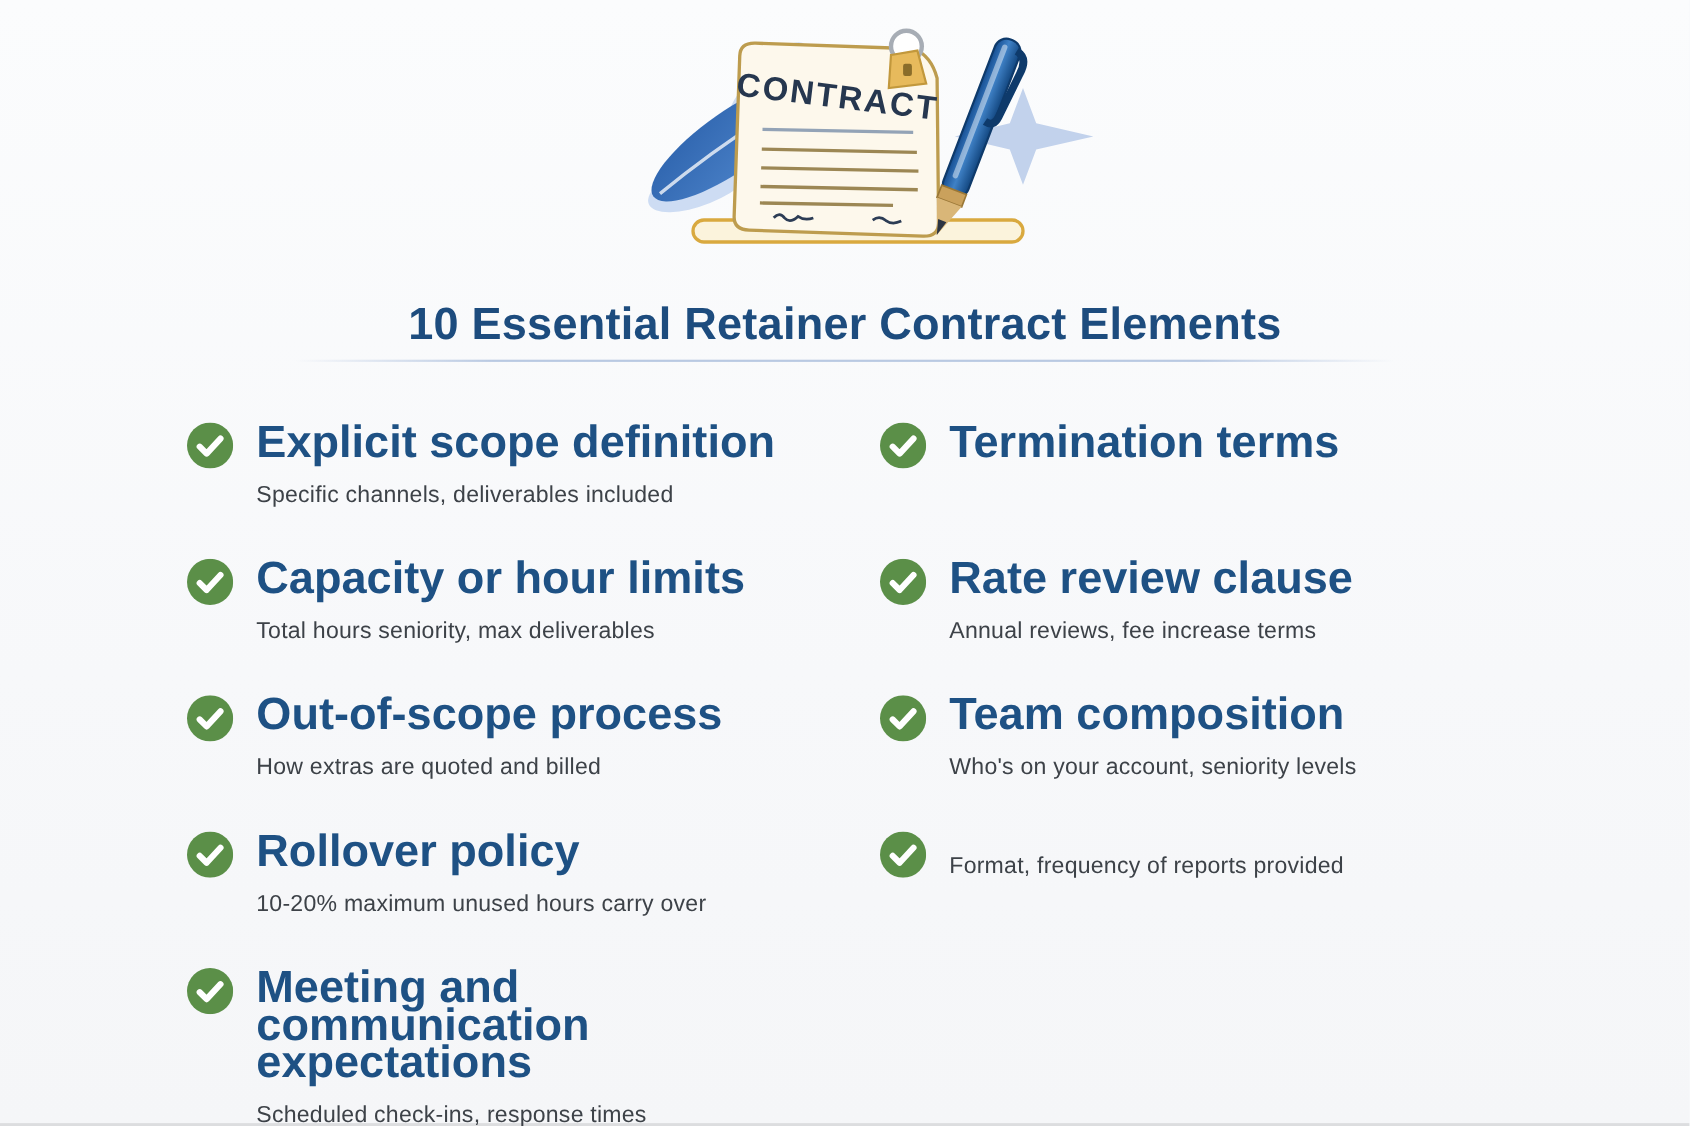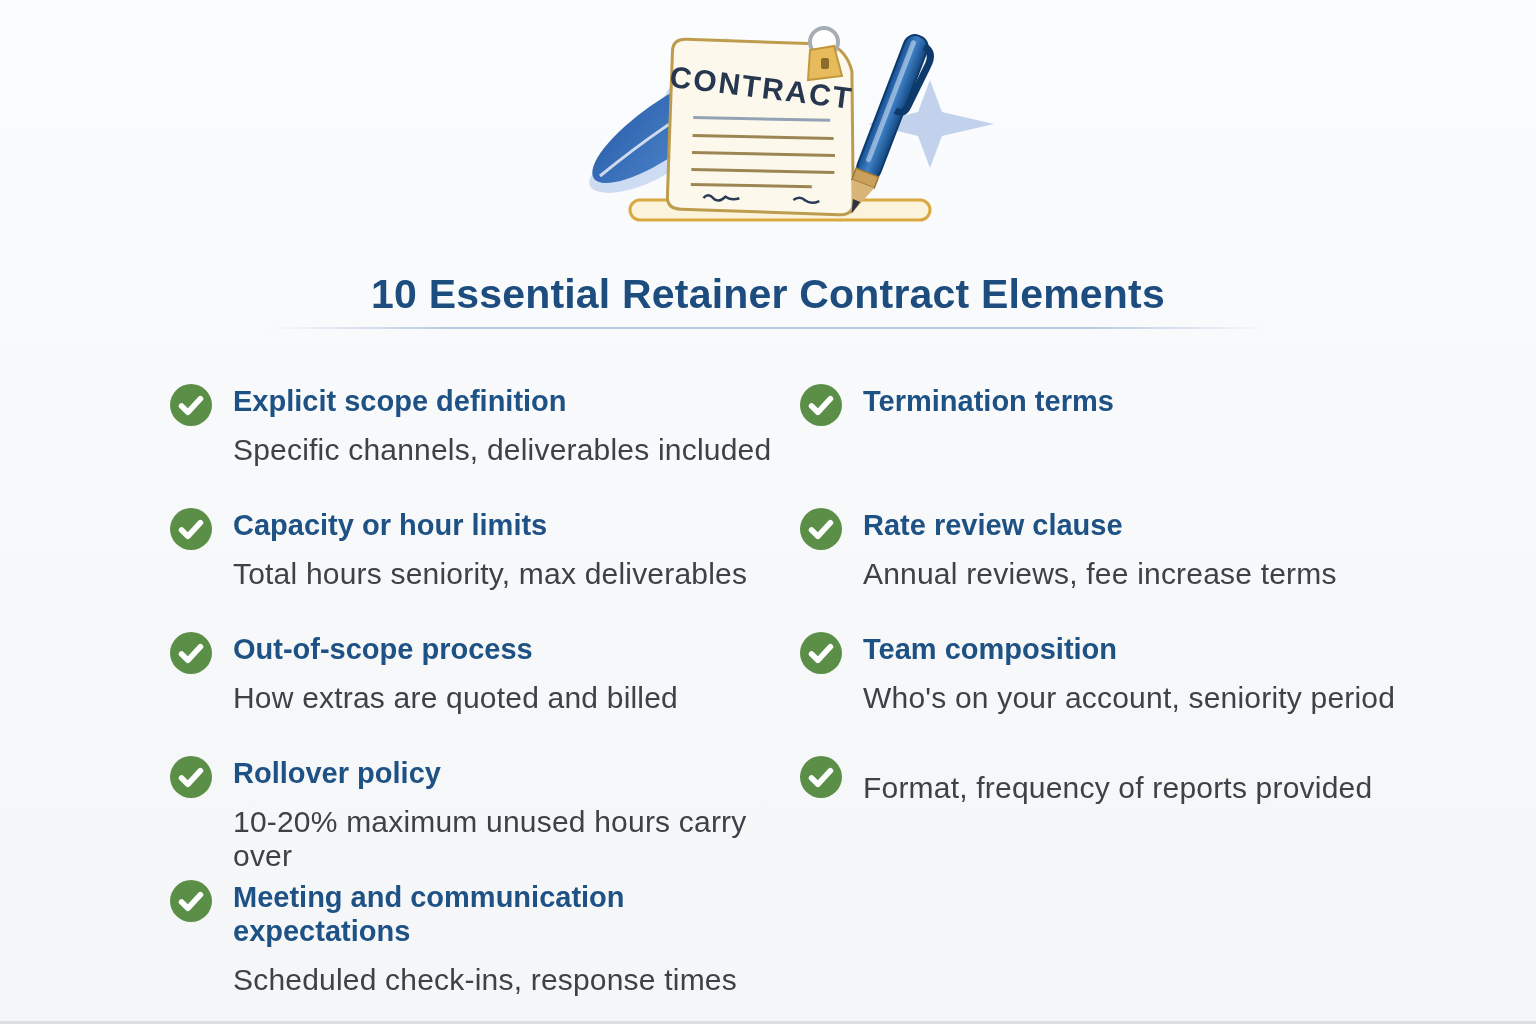--- a/index.html
+++ b/index.html
@@ -43,26 +43,26 @@
   .col{display:flex;flex-direction:column;}
   .item{
     height:124px;
     display:flex;align-items:flex-start;gap:21px;
   }
   .check{
     flex:none;width:42px;height:42px;margin-top:0;
   }
   .txt{min-width:0;}
   .item-title{
-    font-size:29px;font-weight:700;color:#1e5184;
+    font-size:41px;font-weight:700;color:#1e5184;
     line-height:34px;margin:0;
   }
   .col-left .item-title{max-width:500px;}
   .item-desc{
-    font-size:30px;color:#3d4248;line-height:34px;
+    font-size:21px;color:#3d4248;line-height:34px;
     margin:15px 0 0 0;letter-spacing:.2px;
   }
 </style>
 </head>
 <body>
 
 <div class="canvas">
 
   <div class="hero">
     <svg width="460" height="208" viewBox="0 0 460 208">
@@ -197,21 +197,21 @@
             <p class="item-desc">Annual reviews, fee increase terms</p>
           </div>
       </div>
       <div class="item">
         <svg class="check" viewBox="0 0 24 24">
             <circle cx="12" cy="12" r="12" fill="#5b8f48"></circle>
             <path d="M6.6 12.6 L10.2 16.2 L17.4 8.4" fill="none" stroke="#fff" stroke-width="3.2" stroke-linecap="round" stroke-linejoin="round"></path>
           </svg>
         <div class="txt">
             <p class="item-title">Team composition</p>
-            <p class="item-desc">Who's on your account, seniority period</p>
+            <p class="item-desc">Who's on your account, seniority levels</p>
           </div>
       </div>
       <div class="item">
         <svg class="check" viewBox="0 0 24 24">
             <circle cx="12" cy="12" r="12" fill="#5b8f48"></circle>
             <path d="M6.6 12.6 L10.2 16.2 L17.4 8.4" fill="none" stroke="#fff" stroke-width="3.2" stroke-linecap="round" stroke-linejoin="round"></path>
           </svg>
         <div class="txt">
             <p class="item-desc">Format, frequency of reports provided</p>
           </div>

